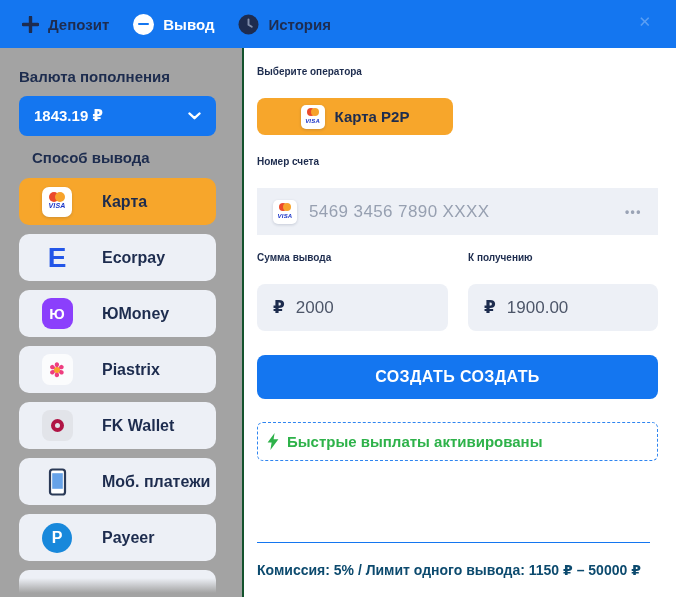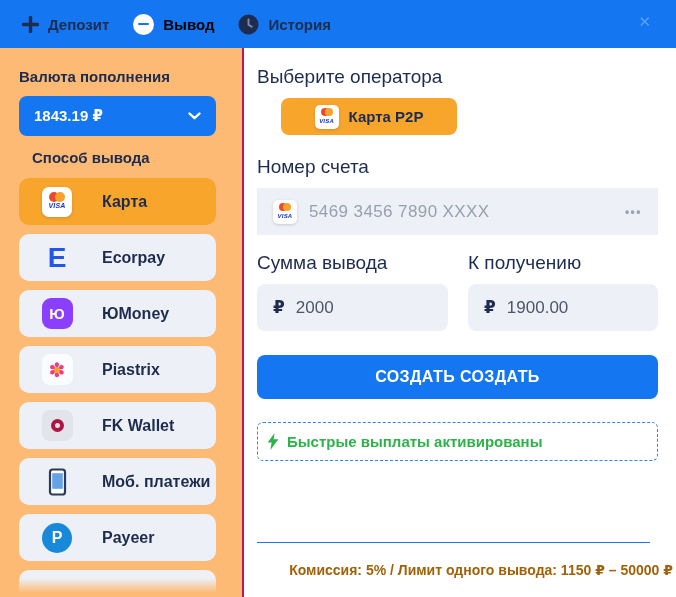--- a/index.html
+++ b/index.html
@@ -5,32 +5,32 @@
   * { margin:0; padding:0; box-sizing:border-box; }
   html,body { width:676px; height:597px; overflow:hidden; }
   body { font-family:"Liberation Sans","DejaVu Sans",sans-serif; background:#fff; }
   .app { position:relative; width:676px; height:597px; background:#fff; }
 
   
   .header { position:absolute; left:0; top:0; width:676px; height:48px;
             background:#1476F0; display:flex; align-items:center; padding-left:22px; gap:24px; }
   .tab { display:flex; align-items:center; gap:9px; cursor:pointer; }
   .tab .tab-label { font-size:15px; font-weight:700; color:#1E2C4F;text-align:right; }
-  .tab.active .tab-label { color:#000000; }
+  .tab.active .tab-label { color:#ffffff; }
   .icon-plus { width:17px; height:17px; display:block; }
   .icon-minus-circle { width:21px; height:21px; border-radius:50%; background:#FFFFFF;
             display:flex; align-items:center; justify-content:center; }
   .icon-minus-circle i { display:block; width:11px; height:2.6px; background:#1476F0; border-radius:2px; }
   .icon-clock { width:21px; height:21px; display:block; }
   .close-btn { position:absolute; right:25px; top:14px; font-size:15px; font-weight:700;
             color:rgba(255,255,255,0.30); cursor:pointer; line-height:1; }
 
   
   .sidebar { position:absolute; left:0; top:48px; width:244px; height:549px;
-             background:#fdba74; border-right:2px solid #be185d; }
+             background:#a3a3a3; border-right:2px solid #14532d; }
   .side-label { position:absolute; left:19px; font-size:15px; font-weight:600; color:#1D2C4E; }
   .lbl-currency { top:20px; }
   .lbl-method { top:101px;margin-left:13px; }
   .currency-select { position:absolute; left:19px; top:48px; width:197px; height:40px;
              background:#1476F0; border-radius:8px; display:flex; align-items:center;
              padding:0 15px; cursor:pointer; }
   .currency-select .cur-value { color:#fff; font-size:15px; font-weight:700; }
   .currency-select svg { margin-left:auto; }
   .methods { position:absolute; left:19px; top:130px; width:197px;
              display:flex; flex-direction:column; gap:9px; }
@@ -65,29 +65,29 @@
   .ico-piastrix::after { content:""; position:absolute; width:6px; height:6px;
              border-radius:50%; background:#F7A32B; left:50%; top:50%; margin:-3px 0 0 -3px; }
   .ico-fkwallet { width:31px; height:31px; background:#E2E4E9; border-radius:8px;
              display:flex; align-items:center; justify-content:center; }
   .ico-fkwallet i { width:13px; height:13px; border:4.5px solid #B01444; border-radius:50%; display:block; }
   .ico-payeer { width:30px; height:30px; background:#1888DB; border-radius:50%;
              display:flex; align-items:center; justify-content:center;
              color:#fff; font-size:16px; font-weight:800; }
 
   
-  .main-label { position:absolute; font-size:19px; font-weight:400; color:#1D2C4E; }
+  .main-label { position:absolute; font-size:10px; font-weight:700; color:#1D2C4E; }
   .lbl-operator { left:257px; top:66px; }
   .lbl-account { left:257px; top:156px; }
   .lbl-amount { left:257px; top:252px; }
   .lbl-receive { left:468px; top:252px; }
 
-  .operator-btn { position:absolute; left:257px; top:98px; width:176px; height:37px;
+  .operator-btn { position:absolute; left:257px; top:98px; width:196px; height:37px;
              background:#F7A62B; border-radius:8px; display:flex; align-items:center;
-             justify-content:center; gap:10px; cursor:pointer;margin-left:24px; }
+             justify-content:center; gap:10px; cursor:pointer; }
   .operator-btn .op-label { font-size:15px; font-weight:700; color:#1D2C4E; }
 
   .account-field { position:absolute; left:257px; top:188px; width:401px; height:47px;
              background:#EDF0F6; border-radius:0; display:flex; align-items:center;
              padding:0 16px; gap:12px; cursor:text; }
   .account-field .acc-value { font-size:17px; font-weight:500; color:#97A0B1; letter-spacing:.4px; }
   .acc-ellipsis { margin-left:auto; color:#9AA3B5; font-size:12px; font-weight:800;
              letter-spacing:1.5px; cursor:pointer; }
 
   .num-input { position:absolute; top:284px; height:47px; background:#EDF0F6; border-radius:8px;
@@ -101,22 +101,22 @@
              background:#1476F0; border:none; border-radius:8px; color:#fff;
              font-family:inherit; font-size:16px; font-weight:700; letter-spacing:.4px; cursor:pointer; }
 
   .fast-box { position:absolute; left:257px; top:422px; width:401px; height:39px;
              border:1.6px dashed #2F85F0; border-radius:6px; display:flex;
              align-items:center; padding-left:9px; gap:8px; }
   .fast-box .fast-text { font-size:15px; font-weight:700; color:#2EB24A; }
 
   .footer-divider { position:absolute; left:257px; top:542px; width:393px; height:0;
              border-top:1.6px solid #1476F0; }
-  .commission { position:absolute; left:272px; top:562px; width:401px; text-align:right;
-             font-size:14px; font-weight:600; color:#a16207; }
+  .commission { position:absolute; left:257px; top:562px; width:401px; text-align:left;
+             font-size:14px; font-weight:600; color:#0c4a6e; }
 </style>
 </head>
 <body>
 
 <div class="app">
 
   <div class="header">
     <div class="tab">
       <svg class="icon-plus" viewBox="0 0 17 17">
         <path d="M8.5 1.2 V15.8 M1.2 8.5 H15.8" stroke="#1E2C4F" stroke-width="3.4" stroke-linecap="round"></path>

